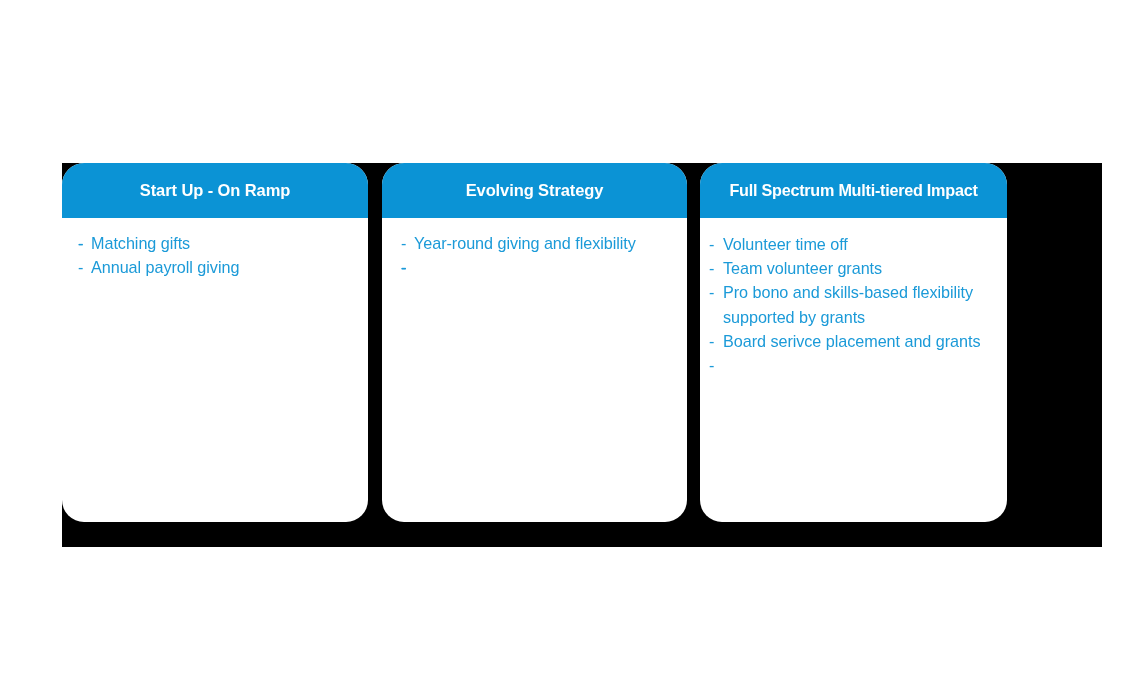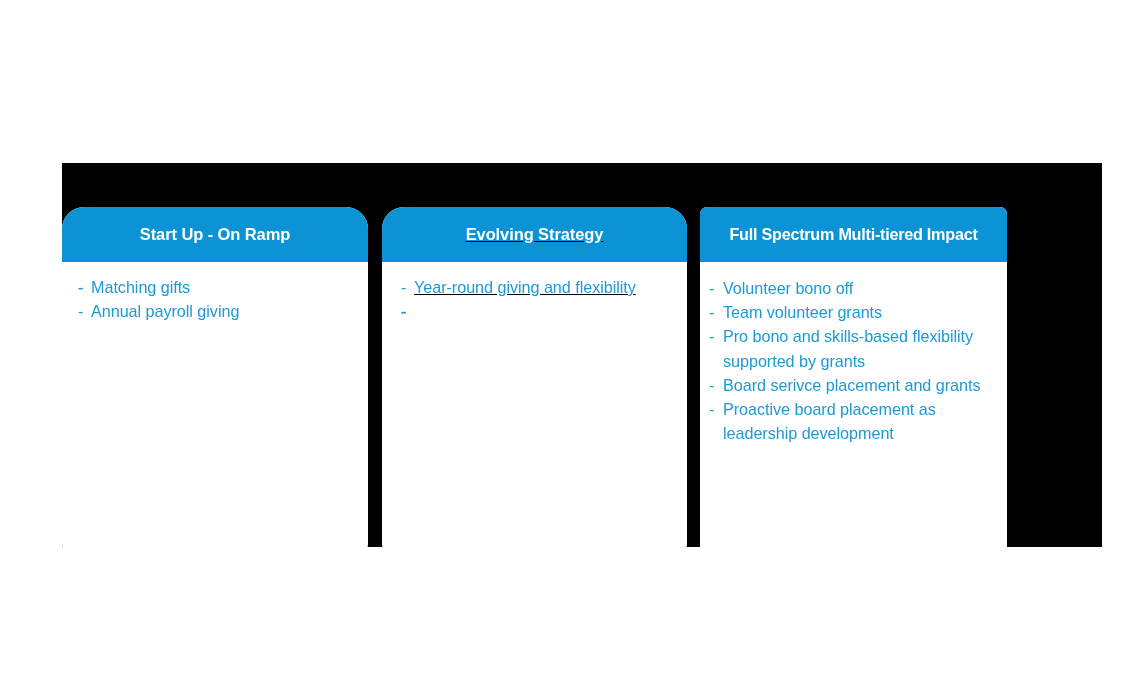--- a/index.html
+++ b/index.html
@@ -37,25 +37,24 @@
   }
 
   .card {
     position: absolute;
     top: 0;
     height: 359px;
     background: #ffffff;
     border-radius: 22px;
     overflow: hidden;
     box-sizing: border-box;
-    margin-top: 44px;
   }
   .card.c0 { left: 0px;   width: 306px; }
-  .card.c1 { left: 320px; width: 305px; text-decoration: underline; }
-  .card.c2 { left: 638px; width: 307px; border-radius: 7px; }
+  .card.c1 { left: 320px; width: 305px; }
+  .card.c2 { left: 638px; width: 307px; }
 
   .card-header {
     height: 55px;
     background: #0b93d5;
     color: #ffffff;
     font-size: 16.5px;
     font-weight: bold;
     letter-spacing: -0.1px;
     display: flex;
     align-items: center;
@@ -123,22 +122,22 @@
         <li><span class="dash">-</span></li>
         <li><span class="dash">-</span></li>
       </ul>
     </div>
   </div>
 
   <div class="card c2">
     <div class="card-header">Full Spectrum Multi-tiered Impact</div>
     <div class="card-body">
       <ul class="bullet-list">
-        <li><span class="dash">-</span><span>Volunteer bono off</span></li>
+        <li><span class="dash">-</span><span>Volunteer time off</span></li>
         <li><span class="dash">-</span><span>Team volunteer grants</span></li>
         <li><span class="dash">-</span><span>Pro bono and skills-based flexibility supported by grants</span></li>
         <li><span class="dash">-</span><span>Board serivce placement and grants</span></li>
-        <li><span class="dash">-</span><span>Proactive board placement as leadership development</span></li>
+        <li><span class="dash">-</span></li>
       </ul>
     </div>
   </div>
 
 </div>
 
 </body></html>

